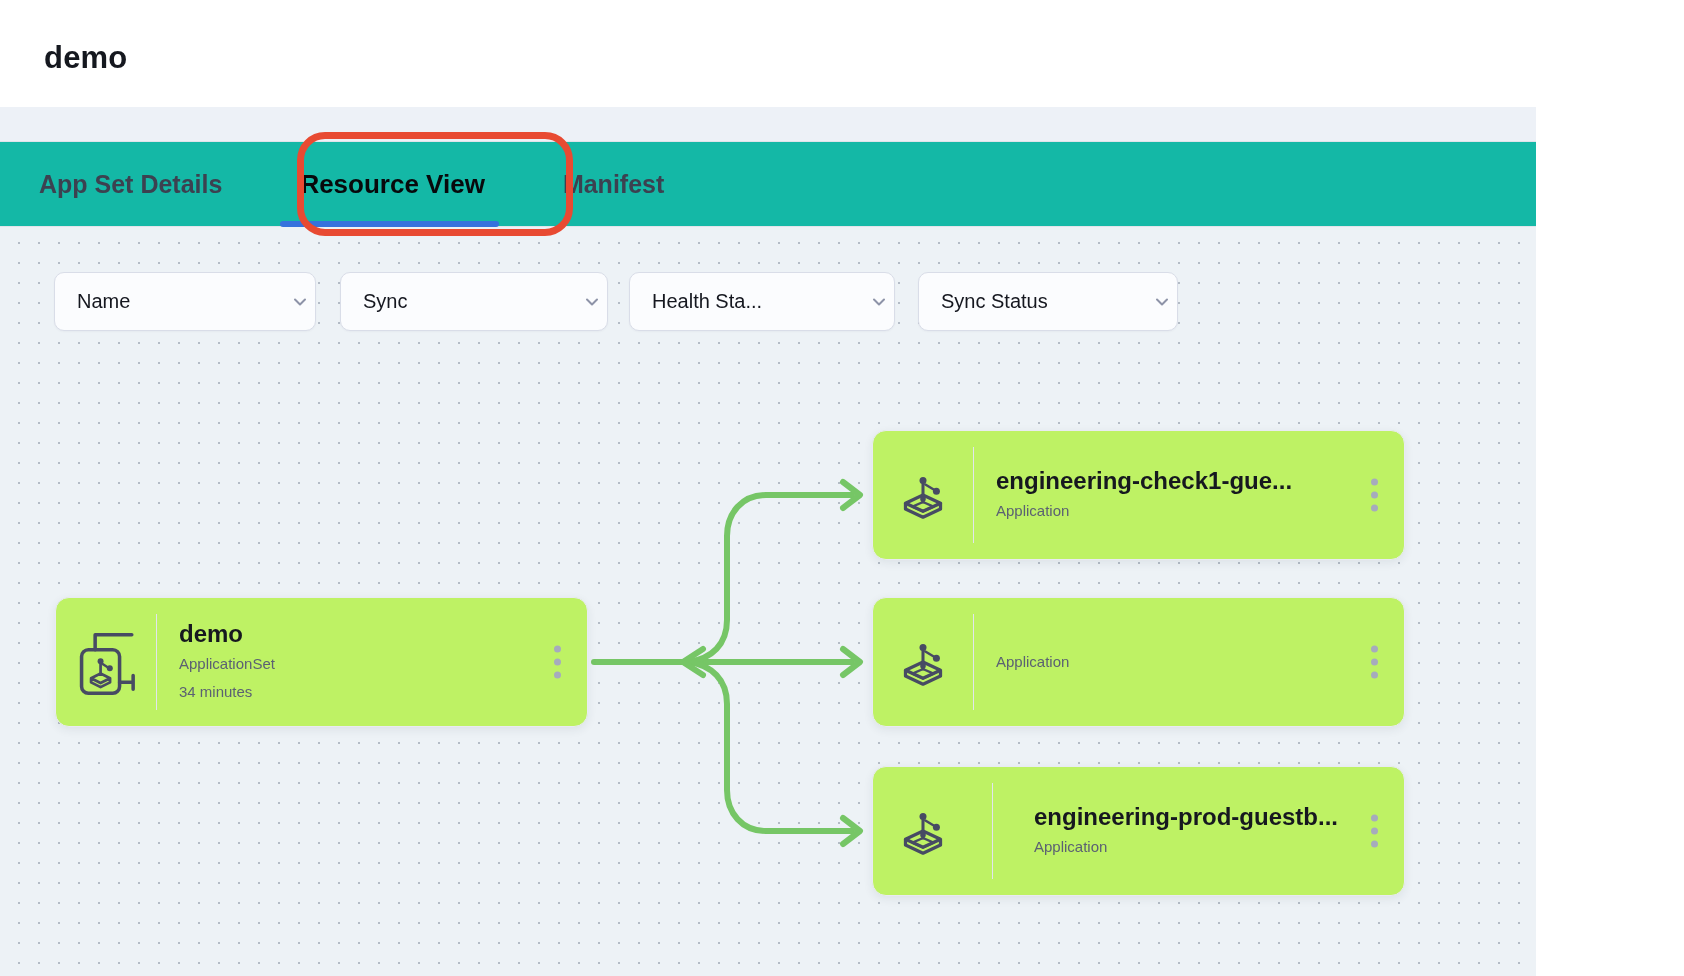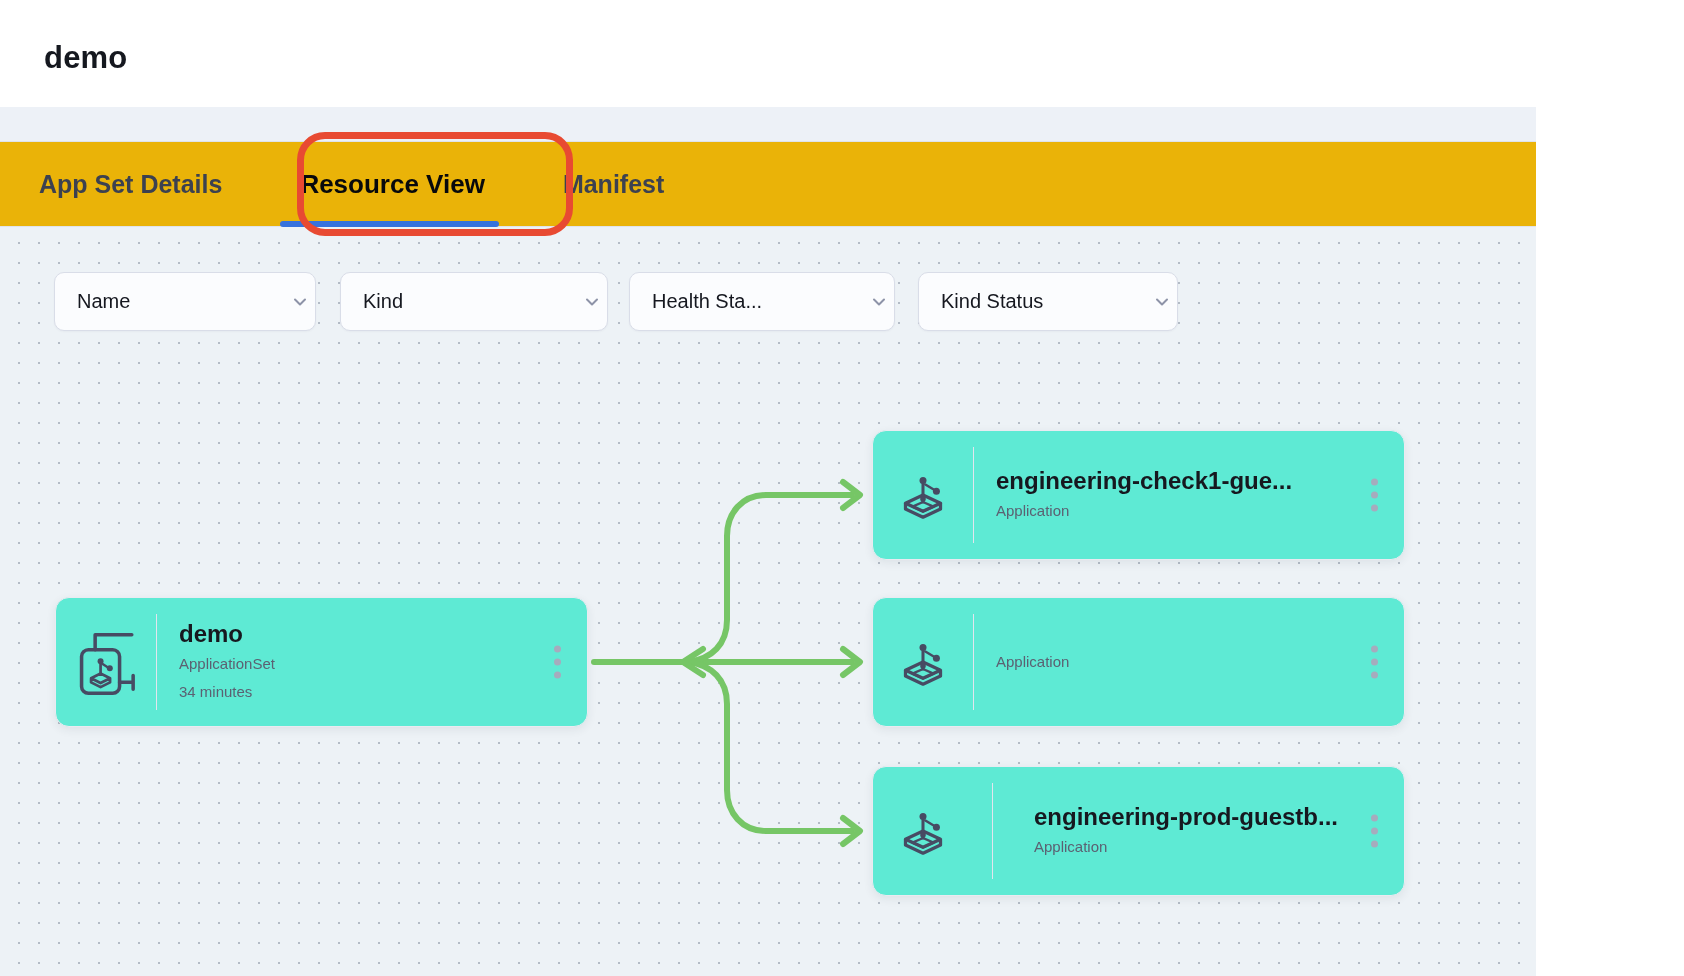--- a/index.html
+++ b/index.html
@@ -5,21 +5,21 @@
   * { margin:0; padding:0; box-sizing:border-box; }
   body { font-family:"Liberation Sans", sans-serif; background:#fff; }
   .stage { position:relative; width:1536px; height:976px; overflow:hidden; background:#fff;margin-top:24px; }
 
   
   .header { position:absolute; left:0; top:0; width:1684px; height:83px; background:#ffffff; }
   .page-title { position:absolute; left:44px; top:16px; font-size:31px; font-weight:700; color:#15181f; letter-spacing:.2px; }
   .band { position:absolute; left:0; top:83px; width:1684px; height:35px; background:#edf1f7; border-bottom:1px solid #dfe3ea; }
 
   
-  .tabbar { position:absolute; left:0; top:118px; width:1684px; height:85px; background:#eab308; border-bottom:1px solid #e0e4ea; display:flex; align-items:stretch; padding-left:39px; gap:78px; }
+  .tabbar { position:absolute; left:0; top:118px; width:1684px; height:85px; background:#14b8a6; border-bottom:1px solid #e0e4ea; display:flex; align-items:stretch; padding-left:39px; gap:78px; }
   .tab { position:relative; display:flex; align-items:center; font-size:25px; font-weight:600; color:#3c4150; cursor:pointer; }
   .tab.active { font-weight:800; color:#08090c; font-size:26px; }
   .tab.active .underline { position:absolute; left:-20px; right:-14px; bottom:-1px; height:6px; border-radius:4px; background:#3672dd; }
 
   
   .annotation { position:absolute; left:297px; top:108px; width:276px; height:104px; border:7px solid #e84a32; border-radius:28px; z-index:30; pointer-events:none; }
 
   
   .canvas { position:absolute; left:0; top:203px; width:1684px; height:773px; background-color:#edf2f6;
     background-image:radial-gradient(circle, #b4bcc6 1.25px, rgba(0,0,0,0) 1.4px);
@@ -34,21 +34,21 @@
   .f-kind  { left:340px;  top:45px; width:268px; }
   .f-health{ left:629px;  top:45px; width:266px;gap:41px; }
   .f-sync  { left:918px;  top:45px; width:260px; }
   .f-sort  { left:1202px; top:45px; width:413px; }
 
   
   .edges { position:absolute; left:0; top:0; width:1684px; height:773px; z-index:1; }
   .edge { fill:none; stroke:#76c666; stroke-width:6; stroke-linecap:round; stroke-linejoin:round; }
 
   
-  .node { position:absolute; width:533px; height:130px; background:#5eead4; border:1px solid #e9ebf1; border-radius:14px; box-shadow:0 3px 10px rgba(40,50,70,.08); display:flex; align-items:center; z-index:2; }
+  .node { position:absolute; width:533px; height:130px; background:#bef264; border:1px solid #e9ebf1; border-radius:14px; box-shadow:0 3px 10px rgba(40,50,70,.08); display:flex; align-items:center; z-index:2; }
   .icon-zone { width:100px; flex:0 0 auto; display:flex; align-items:center; justify-content:center; }
   .vdivider { width:1px; align-self:stretch; margin:16px 0; background:#e2e5ee; }
   .node-text { flex:1; padding-left:22px; display:flex; flex-direction:column; justify-content:center; min-width:0; }
   .node-title { font-size:24px; font-weight:600; color:#16181f; line-height:32px; white-space:nowrap; }
   .node-sub   { font-size:15px; color:#5b6172; line-height:28px; white-space:nowrap; }
   .kebab { position:absolute; right:22px; top:50%; transform:translateY(-50%); display:flex; flex-direction:column; gap:6px; padding:4px; cursor:pointer; }
   .kebab i { width:7px; height:7px; border-radius:50%; background:#a6abbd; }
   .n-appset { left:55px;  top:573px; }
   .n-app1   { left:872px; top:406px; }
   .n-app2   { left:872px; top:573px; }
@@ -84,33 +84,33 @@
 
   <div class="canvas">
 
     <div class="filter f-name">
       <span class="filter-label">Name</span>
       <svg class="chev" viewBox="0 0 18 18">
           <polyline points="4,6.5 9,11.5 14,6.5" fill="none" stroke="#8d93a8" stroke-width="2" stroke-linecap="round" stroke-linejoin="round"></polyline>
         </svg>
     </div>
     <div class="filter f-kind">
-      <span class="filter-label">Kind</span>
+      <span class="filter-label">Sync</span>
       <svg class="chev" viewBox="0 0 18 18">
           <polyline points="4,6.5 9,11.5 14,6.5" fill="none" stroke="#8d93a8" stroke-width="2" stroke-linecap="round" stroke-linejoin="round"></polyline>
         </svg>
     </div>
     <div class="filter f-health">
       <span class="filter-label">Health Sta...</span>
       <svg class="chev" viewBox="0 0 18 18">
           <polyline points="4,6.5 9,11.5 14,6.5" fill="none" stroke="#8d93a8" stroke-width="2" stroke-linecap="round" stroke-linejoin="round"></polyline>
         </svg>
     </div>
     <div class="filter f-sync">
-      <span class="filter-label">Kind Status</span>
+      <span class="filter-label">Sync Status</span>
       <svg class="chev" viewBox="0 0 18 18">
           <polyline points="4,6.5 9,11.5 14,6.5" fill="none" stroke="#8d93a8" stroke-width="2" stroke-linecap="round" stroke-linejoin="round"></polyline>
         </svg>
     </div>
 
     <svg class="edges" viewBox="0 0 1684 773">
       <path class="edge" d="M 594 435 L 852 435" stroke="#76c666"></path>
       <path class="edge" d="M 688 435 C 712 432 727 417 727 393 L 727 309 C 727 286 742 268 766 268 L 852 268" stroke="#76c666"></path>
       <path class="edge" d="M 688 435 C 712 438 727 453 727 477 L 727 563 C 727 586 742 604 766 604 L 852 604" stroke="#76c666"></path>
       <polyline class="edge" points="703,422 683,435 703,448" stroke="#76c666"></polyline>

